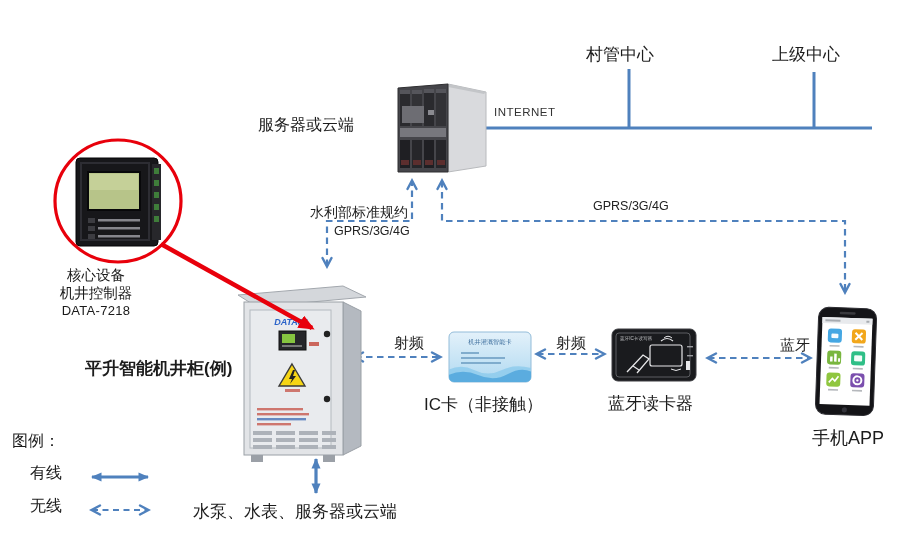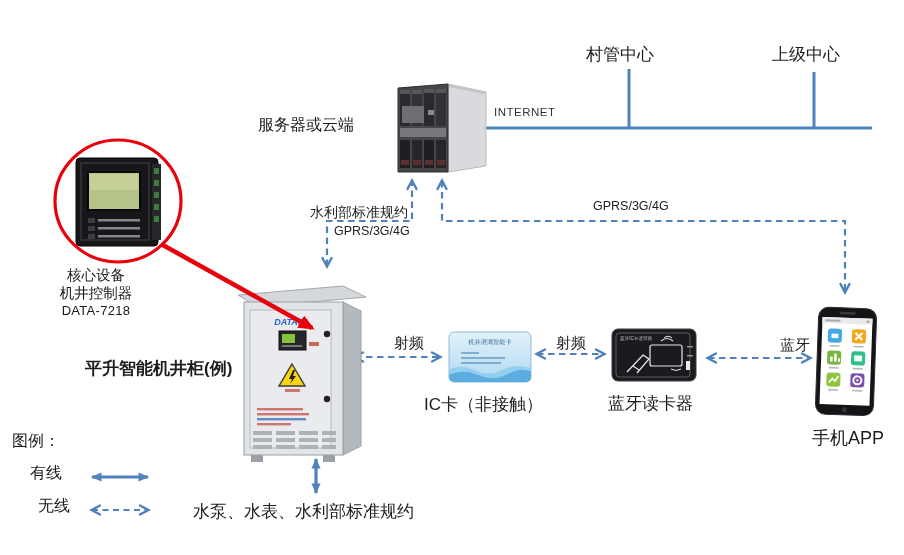--- a/index.html
+++ b/index.html
@@ -252,16 +252,16 @@
   <div class="lbl small" style="left:394px;top:334px;">射频</div>
   <div class="lbl small" style="left:556px;top:334px;">射频</div>
   <div class="lbl small" style="left:780px;top:336px;">蓝牙</div>
 
   <div class="lbl big" style="left:424px;top:393px;">IC卡（非接触）</div>
   <div class="lbl big" style="left:608px;top:392px;">蓝牙读卡器</div>
   <div class="lbl" style="left:812px;top:426px;font-size:18px;">手机APP</div>
 
   <div class="lbl mid" style="left:12px;top:431px;">图例：</div>
   <div class="lbl mid" style="left:30px;top:463px;">有线</div>
-  <div class="lbl mid" style="left:30px;top:496px;margin-left:8px;">无线</div>
-
-  <div class="lbl big" style="left:193px;top:500px;">水泵、水表、水利部标准规约</div>
+  <div class="lbl mid" style="left:30px;top:496px;">无线</div>
+
+  <div class="lbl big" style="left:193px;top:500px;">水泵、水表、服务器或云端</div>
 </div>
 
 </body></html>

